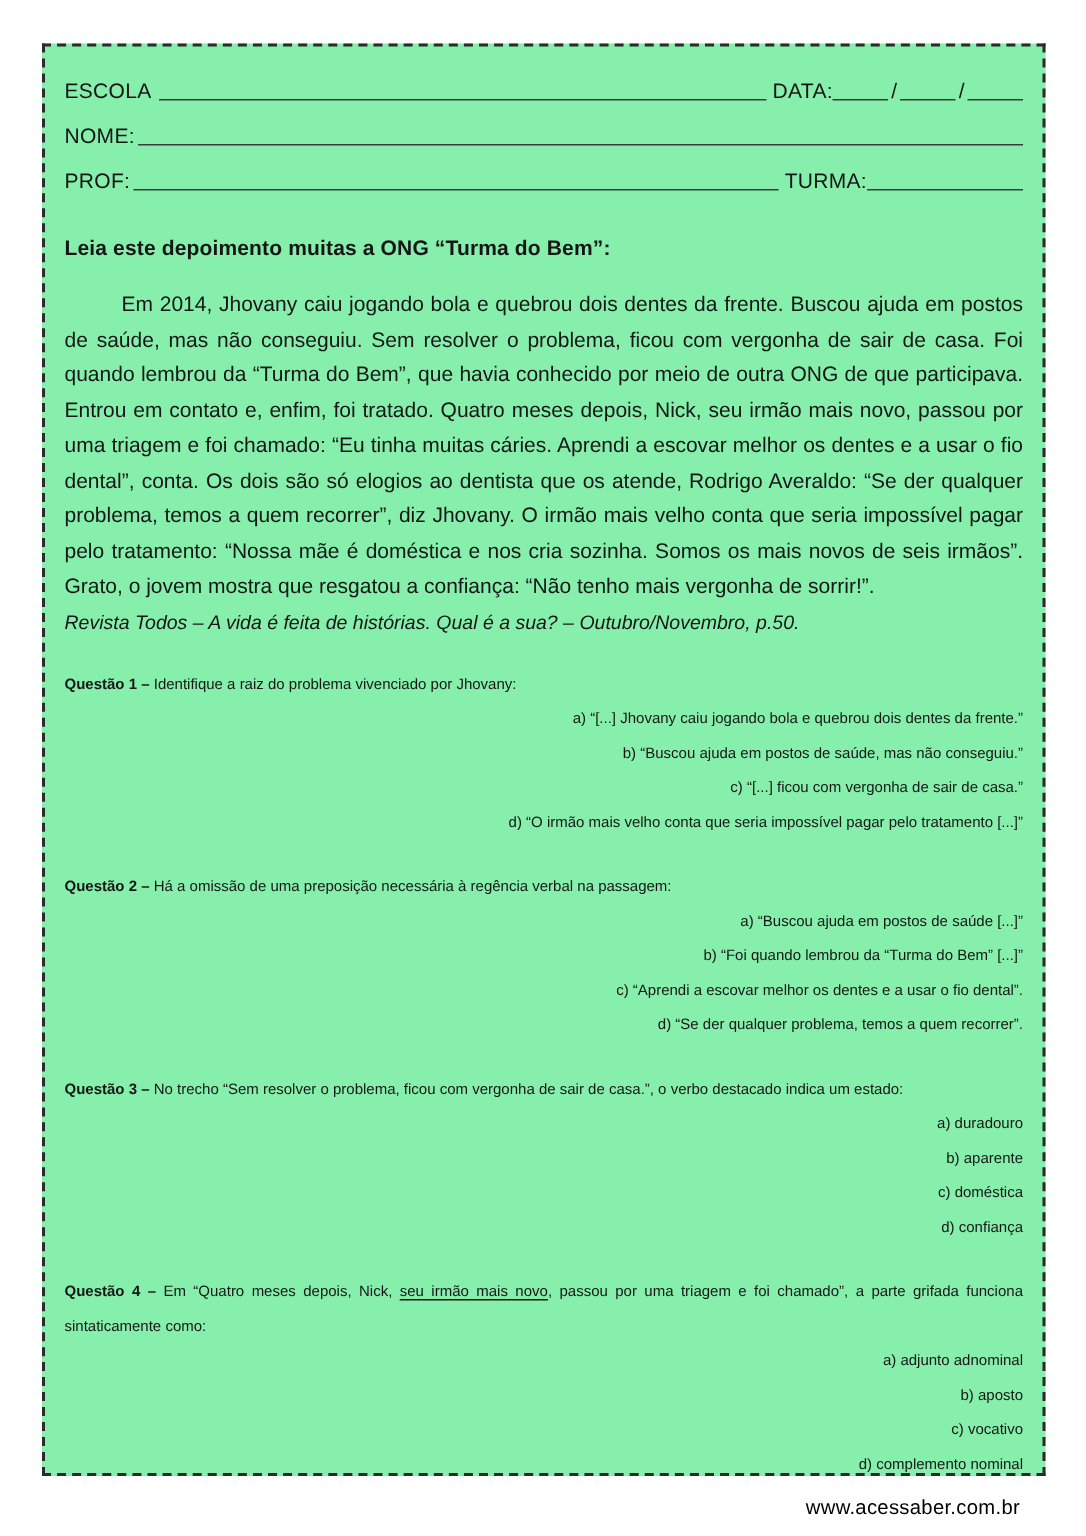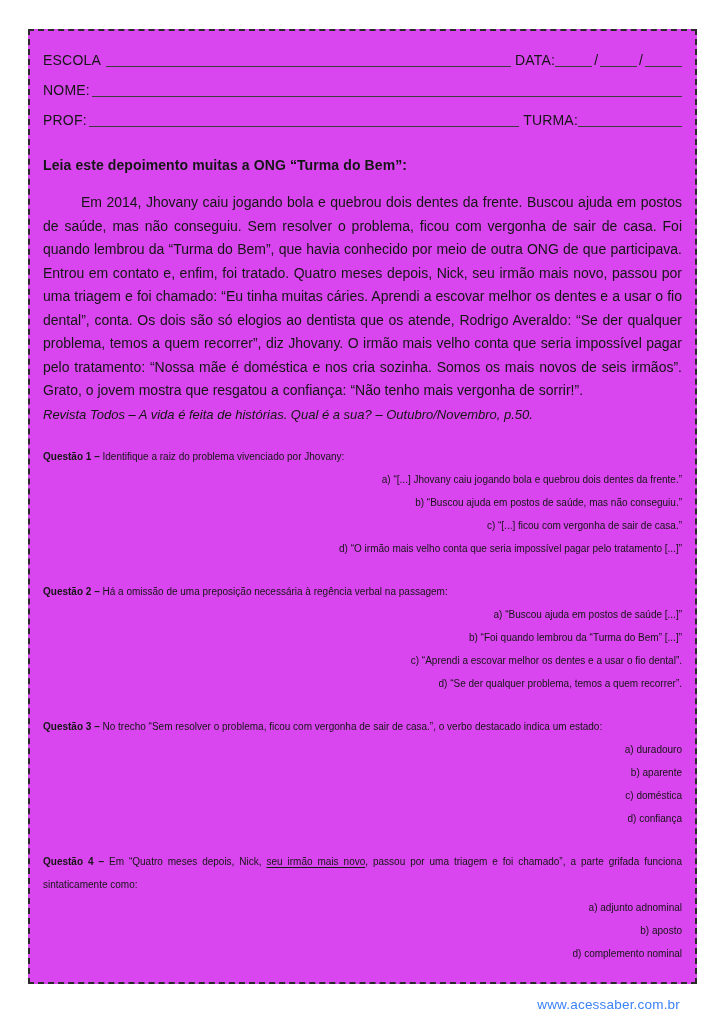--- a/index.html
+++ b/index.html
@@ -6,21 +6,21 @@
   body {
     width: 724px; height: 1024px; overflow: hidden; position: relative;
     font-family: "Liberation Sans", "DejaVu Sans", sans-serif;
     color: #161616;
   }
   .sheet {
     position: absolute; left: 28px; top: 29px; right: 27px; bottom: 40px;
     border: 2px dashed #2b2b2b;
     padding: 8px 13px 0 13px;
     box-sizing: border-box;
-    background: #d946ef;
+    background: #86efac;
   }
   
   .hrow {
     display: flex; align-items: flex-end;
     height: 30px; font-size: 14px;
   }
   .lbl { white-space: pre; padding-bottom: 1px; letter-spacing: 0.2px; }
   .blank {
     border-bottom: 1.5px solid #3c3c3c;
     height: 14px; margin-bottom: 2px;
@@ -48,21 +48,21 @@
   }
   
   .question { margin-top: 20px; font-size: 10px; line-height: 23px; }
   .q-prompt { text-align: justify; }
   .q-label { font-weight: bold; }
   .u { text-decoration: underline; text-underline-offset: 2px; }
   .opt { text-align: right; }
   
   .footer {
     position: absolute; right: 44px; bottom: 12px;
-    font-size: 13.5px; color: #3b82f6; letter-spacing: 0.2px;
+    font-size: 13.5px; color: #000000; letter-spacing: 0.2px;
   }
 </style>
 </head>
 <body>
 
 <div class="sheet">
 
   <div class="hrow">
     <span class="lbl">ESCOLA</span>
     <span class="blank grow"></span>
@@ -113,18 +113,19 @@
     <div class="opt">a) duradouro</div>
     <div class="opt">b) aparente</div>
     <div class="opt">c) doméstica</div>
     <div class="opt">d) confiança</div>
   </div>
 
   <div class="question">
     <div class="q-prompt"><span class="q-label">Questão 4 –</span> <span>Em “Quatro meses depois, Nick, </span><span class="u">seu irmão mais novo</span><span>, passou por uma triagem e foi chamado”, a parte grifada funciona sintaticamente como:</span></div>
     <div class="opt">a) adjunto adnominal</div>
     <div class="opt">b) aposto</div>
+    <div class="opt">c) vocativo</div>
     <div class="opt">d) complemento nominal</div>
   </div>
 
 </div>
 
 <div class="footer">www.acessaber.com.br</div>
 
 </body></html>

